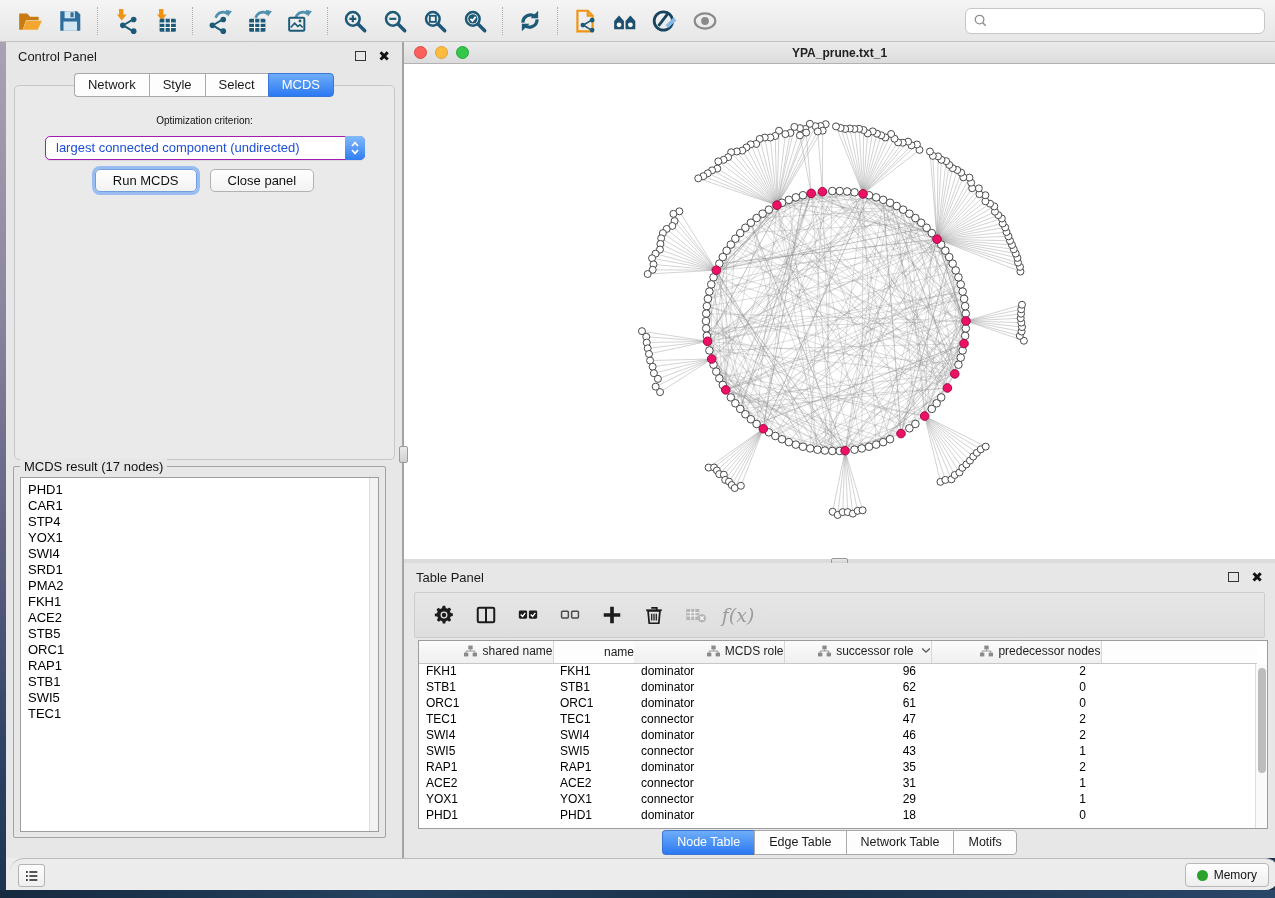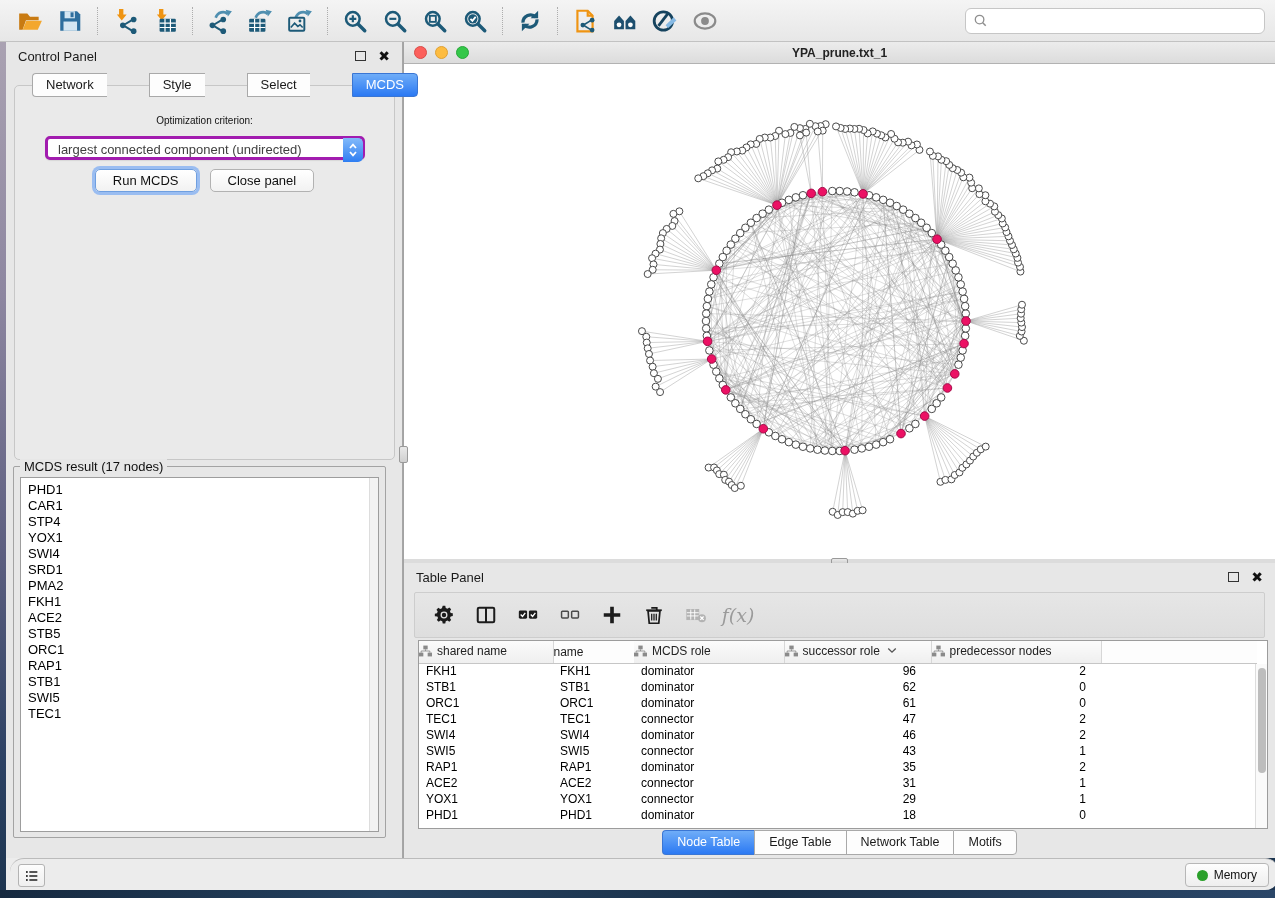--- a/index.html
+++ b/index.html
@@ -31,32 +31,32 @@
     background:#e7e7e7; border-right:1px solid #a6a6a6; }
   .panel-header { height:28px; display:flex; align-items:center; padding:0 12px;
     font-size:13px; color:#1a1a1a; }
   .panel-header .spacer { flex:1; }
   .float-ico { width:11px; height:10px; border:1.5px solid #333; margin-right:12px; cursor:pointer; }
   .close-ico { font-size:14px; font-weight:bold; color:#111; cursor:pointer; line-height:1; }
 
   .cp-tabs { position:absolute; top:31px; left:0; width:100%; display:flex;
     justify-content:center; z-index:3; }
   .cp-tab { font-size:13px; padding:3px 13px 4px; background:#fdfdfd; border:1px solid #a9a9a9;
-    border-right:none; color:#1a1a1a; cursor:pointer;margin-left:42px; }
+    border-right:none; color:#1a1a1a; cursor:pointer; }
   .cp-tab:first-child { border-radius:4px 0 0 4px; }
   .cp-tab:last-child { border-right:1px solid #a9a9a9; border-radius:0 4px 4px 0; }
   .cp-tab.active { background:linear-gradient(#6fadf8,#2b79f3); color:#fff; border-color:#3a76d4; }
 
   .mcds-pane { position:absolute; left:8px; top:43px; width:381px; height:375px;
     background:#eaeaea; border:1px solid #c7c7c7; border-radius:5px; }
   .crit-label { position:absolute; top:29px; width:100%; text-align:center;
     font-size:10px; color:#111; }
   .crit-select { position:absolute; top:50px; left:30px; width:320px; height:24px;
-    background:#fff; border:3px solid #a21caf; border-radius:5px; font-size:13px;
-    line-height:22px; padding-left:10px; color:#404040; cursor:pointer;
+    background:#fff; border:1px solid #a21caf; border-radius:5px; font-size:13px;
+    line-height:22px; padding-left:10px; color:#1d4ed8; cursor:pointer;
     box-shadow:0 1px 1px rgba(0,0,0,.08); }
   .crit-spinner { position:absolute; right:-1px; top:-1px; width:20px; height:24px;
     background:linear-gradient(#82bafa,#2e7ef2); border-radius:0 5px 5px 0;
     display:flex; align-items:center; justify-content:center; }
   .btn-row { position:absolute; top:83px; width:100%; display:flex; justify-content:center; gap:13px; }
   .mac-btn { height:23px; padding:0 17px; font-size:13px; color:#111;
     background:linear-gradient(#fff,#f2f2f2); border:1px solid #b2b2b2; border-radius:5px; cursor:pointer; }
   .mac-btn.focused { box-shadow:0 0 0 3px rgba(110,165,245,.65); border-color:#6f9fe0; }
 
   .result-group { position:absolute; left:7px; top:424px; width:373px; height:372px;
@@ -114,21 +114,21 @@
   .fx { font-family:"DejaVu Serif","Liberation Serif",serif; font-style:italic;
     font-size:19px; color:#9a9a9a; }
 
   .node-table { position:absolute; left:14px; top:77px; width:850px; height:189px;
     background:#fff; border:1px solid #9c9c9c; overflow:hidden; }
   table.nt { border-collapse:collapse; table-layout:fixed; width:838px; }
   table.nt col.c0{width:134px} table.nt col.c1{width:81px} table.nt col.c2{width:150px}
   table.nt col.c3{width:147px} table.nt col.c4{width:170px} table.nt col.c5{width:156px}
   table.nt th { height:22px; font-size:12px; font-weight:normal; color:#222;
     background:linear-gradient(#fbfbfb,#efefef); border-right:1px solid #d7d7d7;
-    border-bottom:1px solid #c6c6c6; text-align:left; white-space:nowrap; overflow:hidden; cursor:pointer; }
+    border-bottom:1px solid #c6c6c6; text-align:right; white-space:nowrap; overflow:hidden; cursor:pointer; }
   table.nt th.plain { background:#fdfdfd; border-right:none; cursor:default; }
   table.nt td { height:16px; font-size:12px; color:#000; white-space:nowrap; overflow:hidden;
     padding:0 4px 0 7px; }
   table.nt td.num { text-align:right; padding-right:15px; }
   table.nt tr.data-row { cursor:pointer; }
   .hdr-ico { display:inline-block; vertical-align:-2px; margin-right:5px; }
   .hdr-chev { display:inline-block; vertical-align:1px; margin-left:7px; }
   .nt-scroll { position:absolute; right:0; top:23px; width:12px; height:164px;
     background:#fafafa; border-left:1px solid #ddd; }
   .nt-thumb { position:absolute; left:2px; top:4px; width:8px; height:105px;

